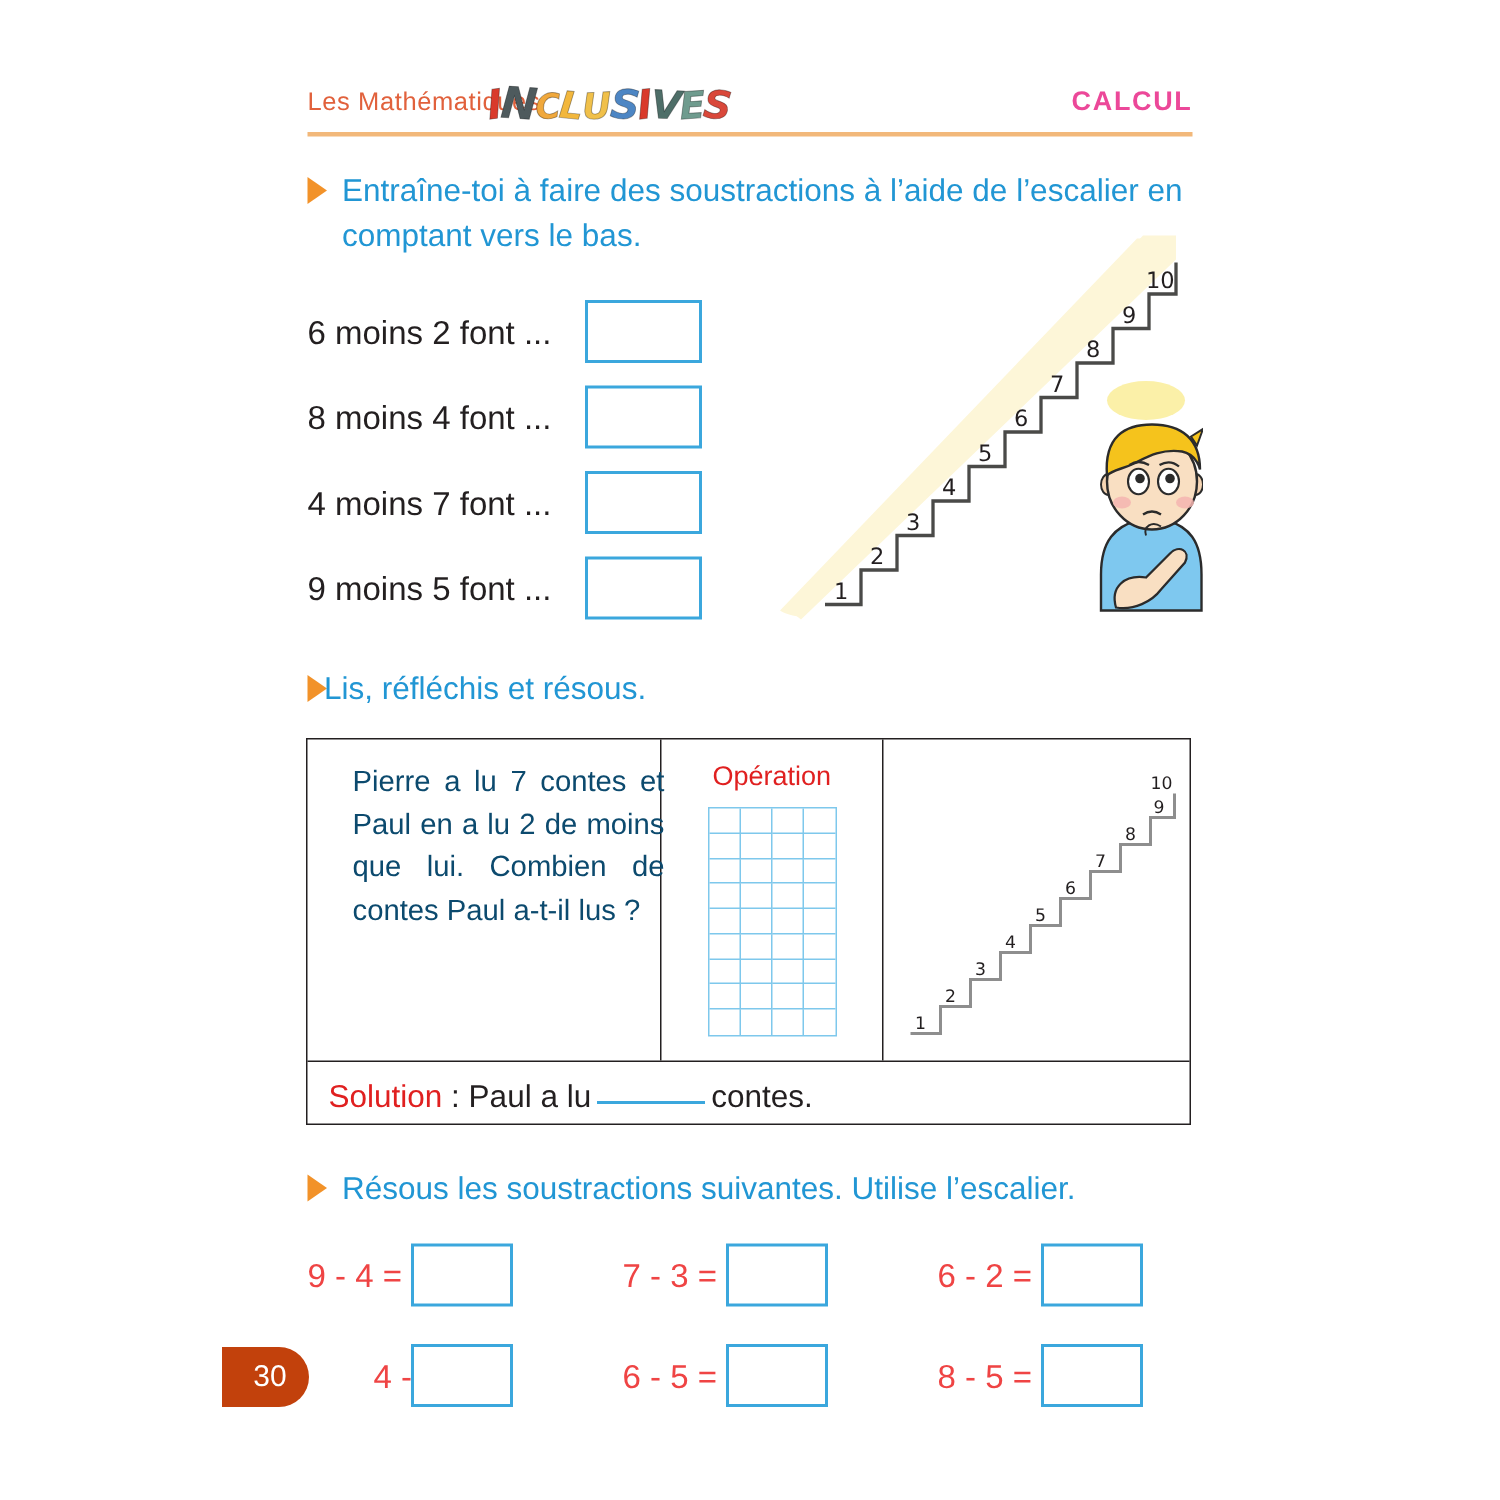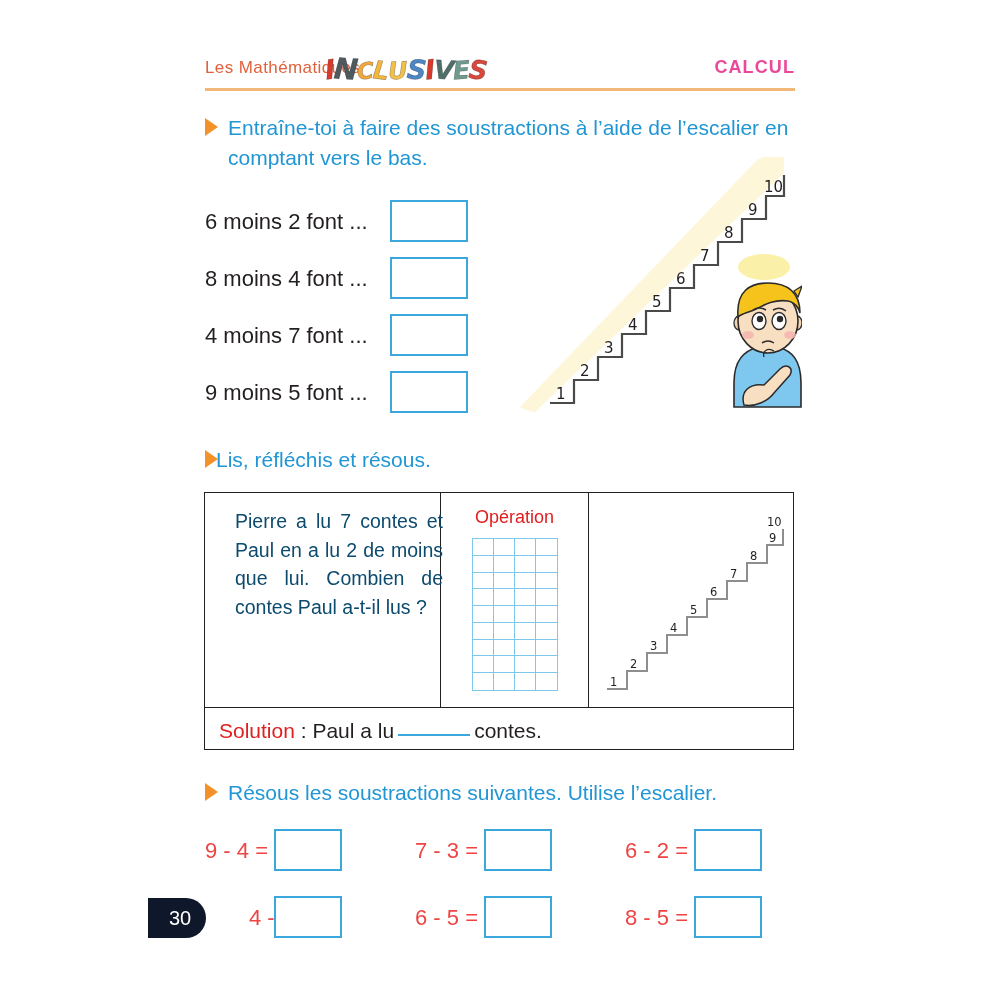--- a/index.html
+++ b/index.html
@@ -245,21 +245,21 @@
     white-space: nowrap;
   }
 
   
   .pagenum {
     position: absolute;
     left: 148px;
     top: 898px;
     width: 58px;
     height: 40px;
-    background: #0f172a;
+    background: #c2410c;
     border-radius: 0 20px 20px 0;
     color: #ffffff;
     font-size: 20px;
     display: flex;
     align-items: center;
     justify-content: center;
     padding-left: 6px;
     box-sizing: border-box;
   }
 </style>

